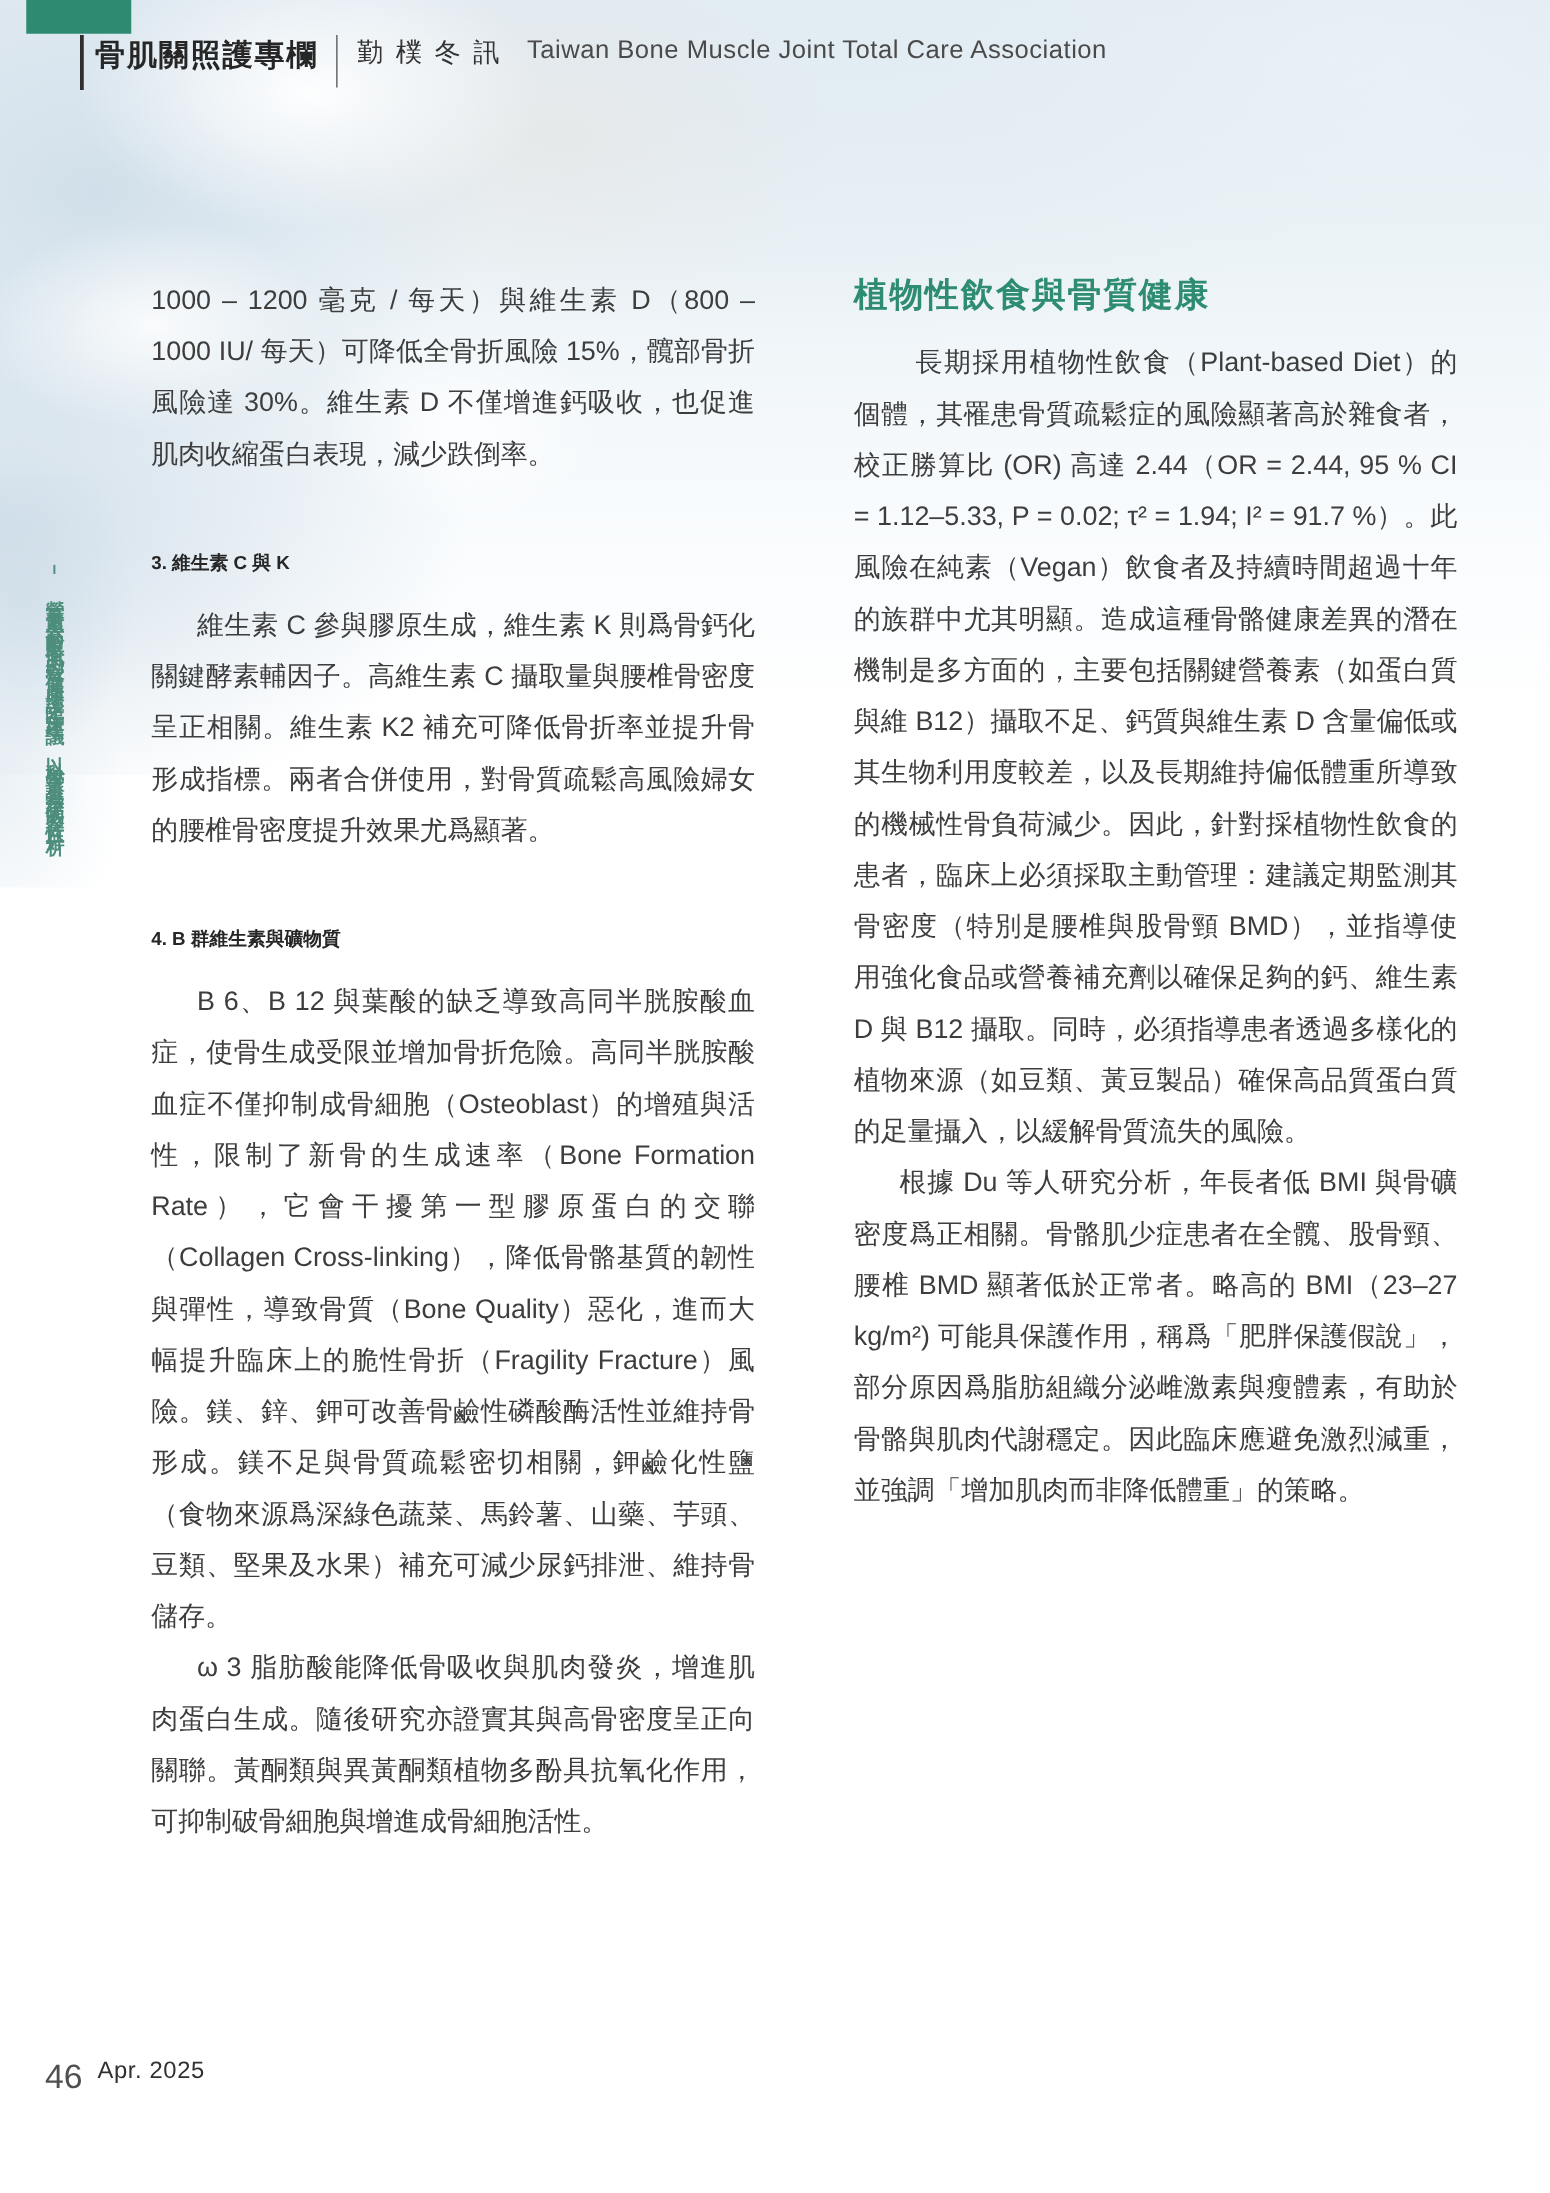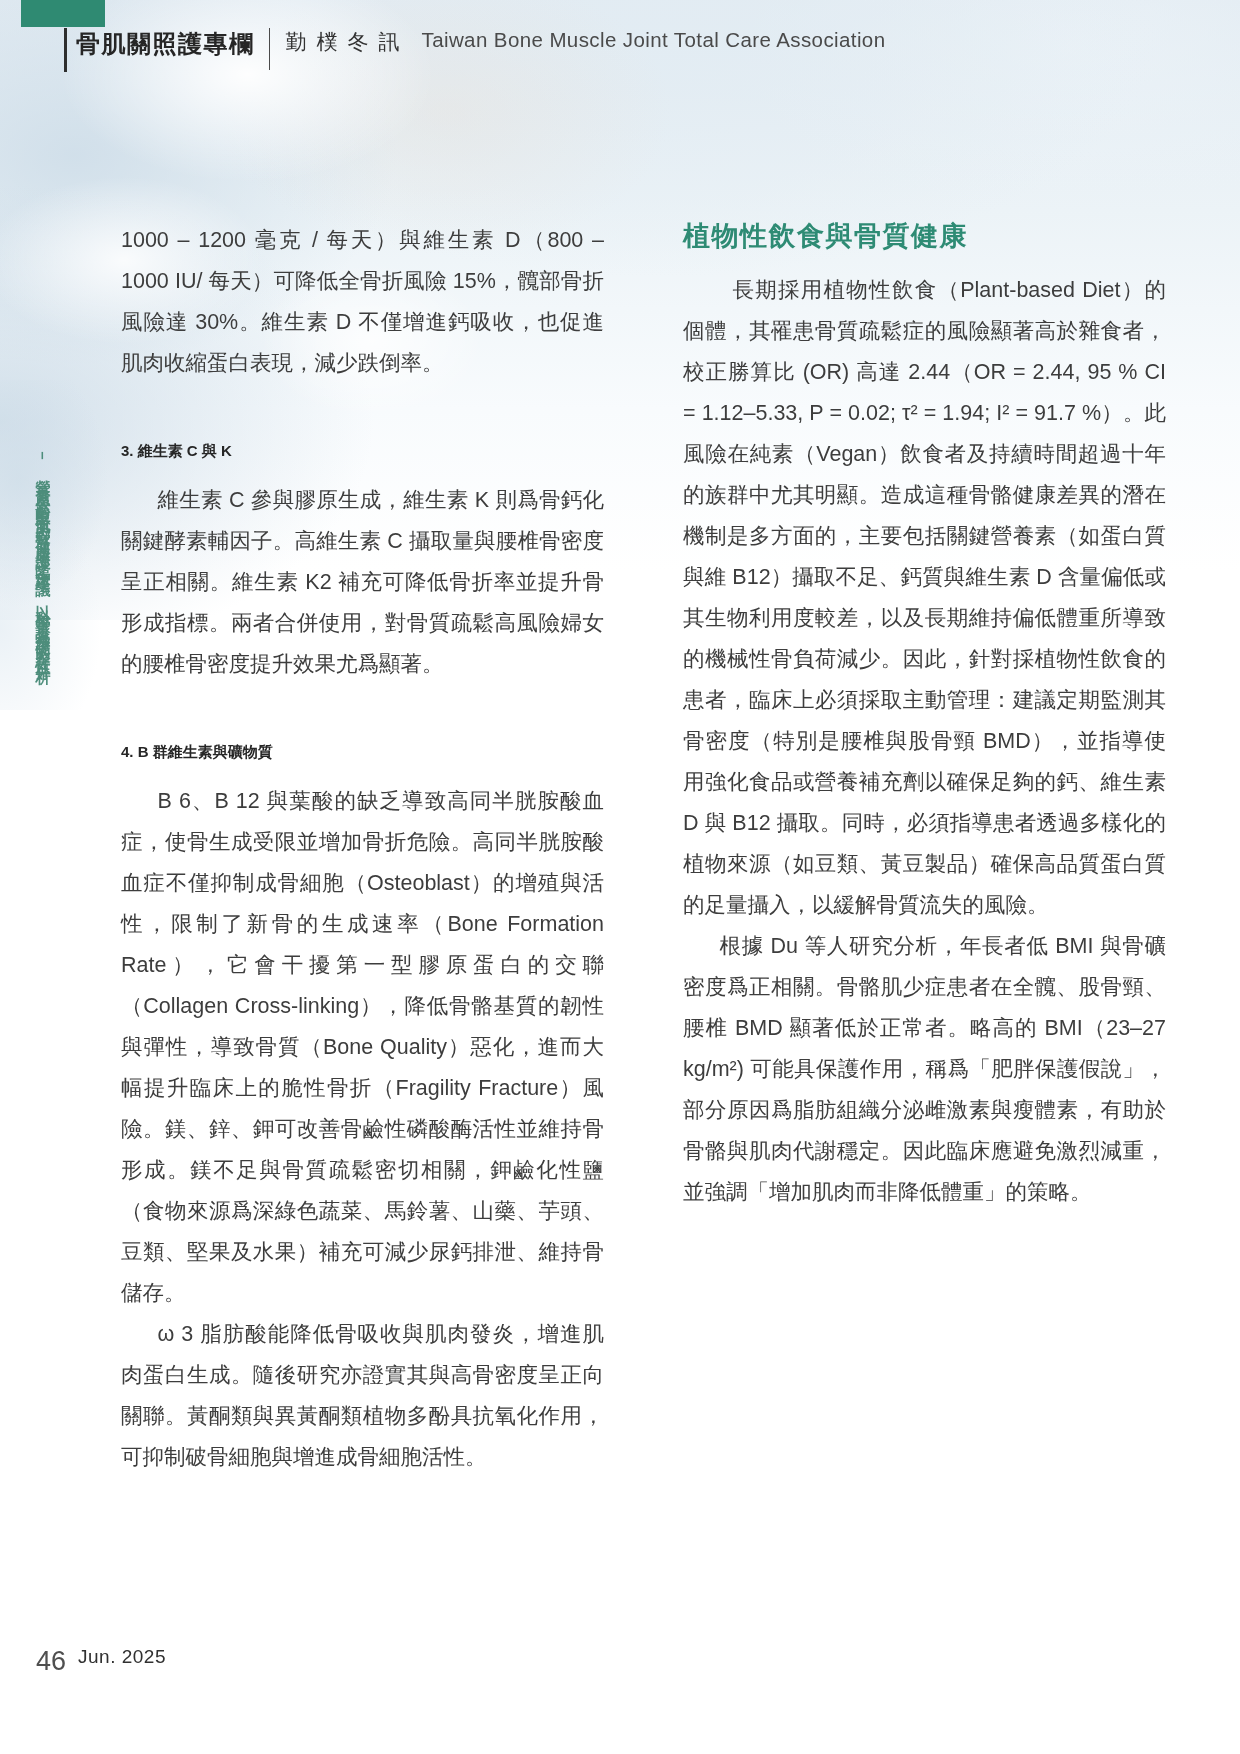--- a/index.html
+++ b/index.html
@@ -123,16 +123,16 @@
     <section class="col col-right">
       <h2 class="green-head" style="color:#2e8b74;">植物性飲食與骨質健康</h2>
       <p class="body ind2">長期採用植物性飲食（Plant-based Diet）的個體，其罹患骨質疏鬆症的風險顯著高於雜食者，校正勝算比 (OR) 高達 2.44（OR = 2.44, 95 % CI = 1.12–5.33, P = 0.02; τ² = 1.94; I² = 91.7 %）。此風險在純素（Vegan）飲食者及持續時間超過十年的族群中尤其明顯。造成這種骨骼健康差異的潛在機制是多方面的，主要包括關鍵營養素（如蛋白質與維 B12）攝取不足、鈣質與維生素 D 含量偏低或其生物利用度較差，以及長期維持偏低體重所導致的機械性骨負荷減少。因此，針對採植物性飲食的患者，臨床上必須採取主動管理：建議定期監測其骨密度（特別是腰椎與股骨頸 BMD），並指導使用強化食品或營養補充劑以確保足夠的鈣、維生素 D 與 B12 攝取。同時，必須指導患者透過多樣化的植物來源（如豆類、黃豆製品）確保高品質蛋白質的足量攝入，以緩解骨質流失的風險。</p>
 
       <p class="body ind">根據 Du 等人研究分析，年長者低 BMI 與骨礦密度爲正相關。骨骼肌少症患者在全髖、股骨頸、腰椎 BMD 顯著低於正常者。略高的 BMI（23–27 kg/m²) 可能具保護作用，稱爲「肥胖保護假說」，部分原因爲脂肪組織分泌雌激素與瘦體素，有助於骨骼與肌肉代謝穩定。因此臨床應避免激烈減重，並強調「增加肌肉而非降低體重」的策略。</p>
     </section>
   </main>
 
   <footer class="footer">
     <span class="pagenum">46</span>
-    <span class="issue">Jun. 2025</span>
+    <span class="issue">Apr. 2025</span>
   </footer>
 
 </div>
 
 </body></html>

